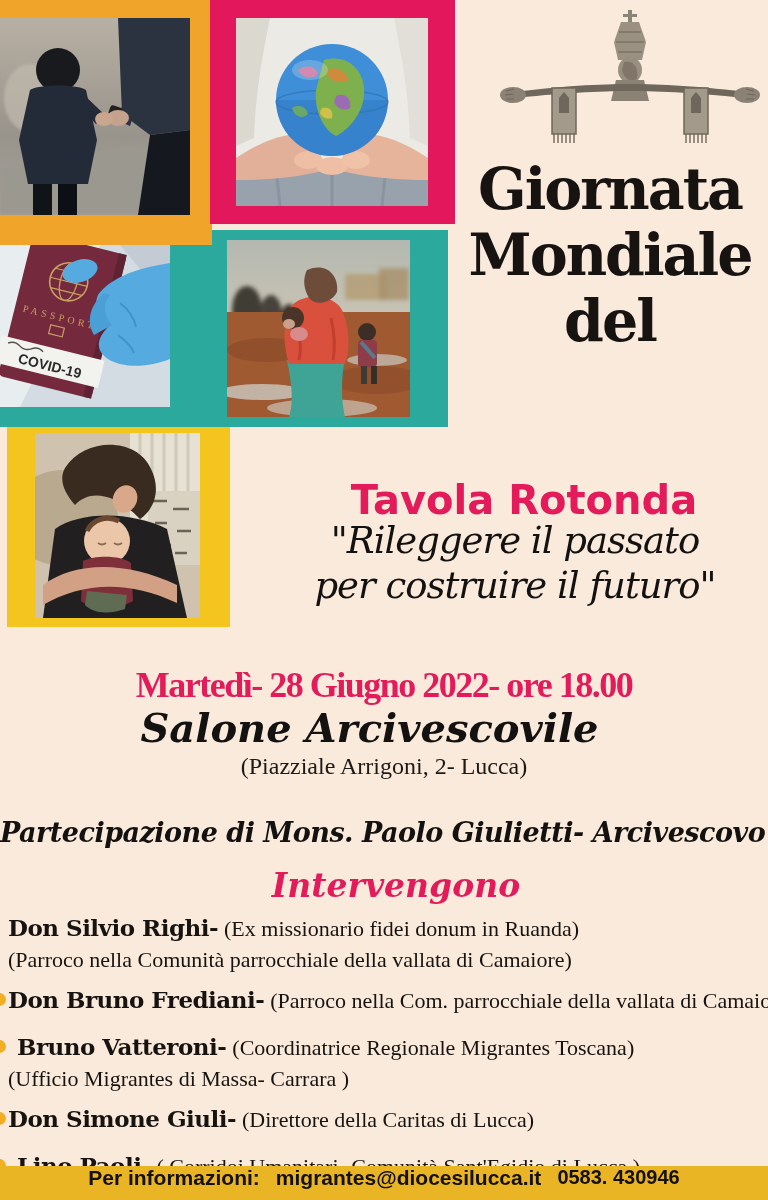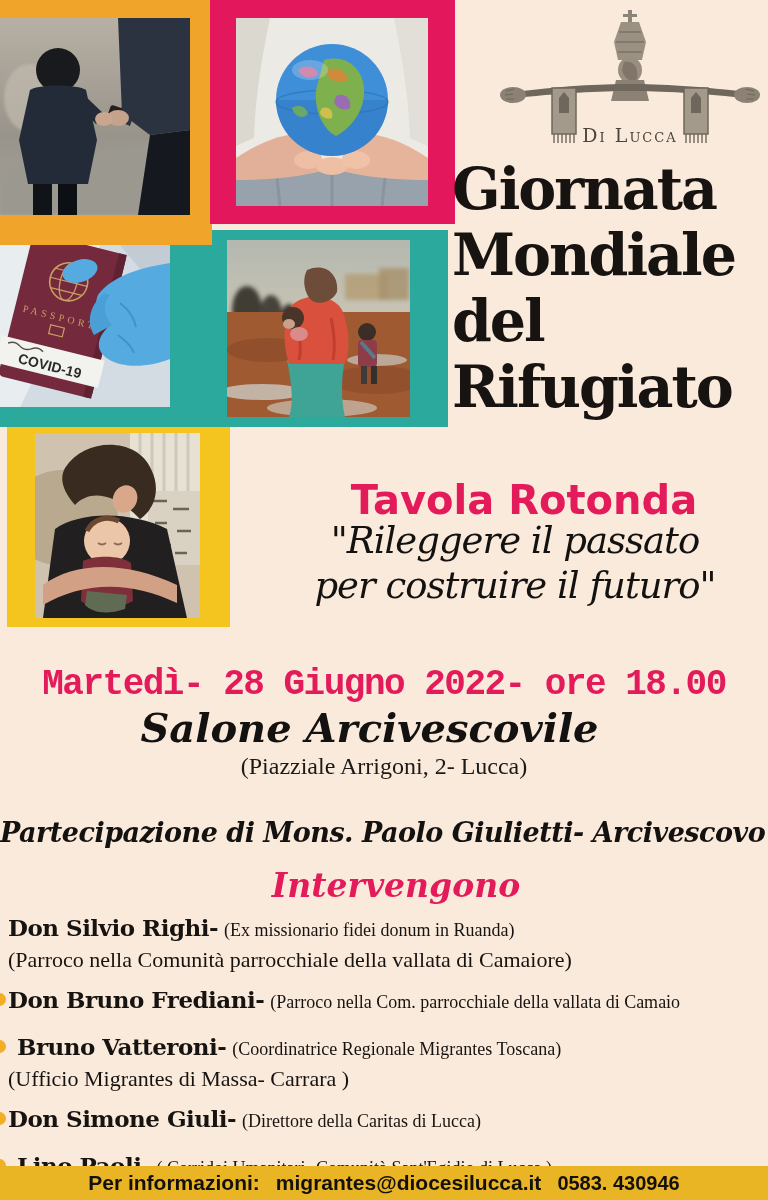--- a/index.html
+++ b/index.html
@@ -25,56 +25,56 @@
 
   
   .logo{left:500px;top:8px;width:260px;height:150px;}
   .logo svg{position:absolute;left:0;top:0;}
   .logo-name{position:absolute;left:0;top:84px;width:100%;text-align:center;
     font-variant:small-caps;font-size:27px;letter-spacing:1px;color:#4b443c;}
   .logo-sub{position:absolute;left:0;top:116px;width:100%;text-align:center;
     font-variant:small-caps;font-size:19px;letter-spacing:2px;color:#4b443c;}
 
   
-  .title{left:452px;top:156px;width:316px;
+  .title{left:452px;top:156px;width:316px;text-align:center;
     font-weight:bold;font-size:57px;line-height:66px;letter-spacing:-2px;color:#161311;}
 
   
   .kicker{left:278px;top:477px;width:492px;text-align:center;white-space:nowrap;
     font-family:"DejaVu Sans",sans-serif;font-weight:bold;font-size:40px;color:#E31B5B;}
   .quote{left:262px;top:518px;width:506px;text-align:center;
     font-style:italic;font-size:37px;line-height:45px;letter-spacing:-1px;color:#141210;}
 
   
   .datetime{left:0;top:664px;width:768px;text-align:center;white-space:nowrap;
-    font-family:Liberation Mono, monospace;font-weight:bold;font-size:36px;letter-spacing:-1.5px;color:#E31B5B;}
+    font-family:Liberation Serif, serif;font-weight:bold;font-size:36px;letter-spacing:-1.5px;color:#E31B5B;}
   .venue{left:0;top:704px;width:739px;text-align:center;
     font-weight:bold;font-style:italic;font-size:40px;color:#141210;}
   .address{left:0;top:753px;width:768px;text-align:center;
     font-family:"Liberation Serif",serif;font-size:24px;color:#1c1916;}
 
   .participation{left:0;top:817px;width:768px;text-align:center;white-space:nowrap;
     font-weight:bold;font-style:italic;font-size:27px;letter-spacing:-0.5px;color:#141210;}
   .speakers-heading{left:0;top:866px;width:768px;text-align:center;
     font-weight:bold;font-style:italic;font-size:33px;color:#E31B5B;padding-left:12px;}
 
   
   .speakers{left:8px;top:913px;width:900px;}
   .sp-row{position:relative;margin-bottom:12px;}
   .sp-line{white-space:nowrap;line-height:30px;}
   .sp-line2{white-space:nowrap;line-height:27px;font-family:"Liberation Serif",serif;font-size:22px;}
   .sp-name{font-weight:bold;font-size:23px;letter-spacing:-0.5px;margin-right:6px;}
-  .sp-role{font-family:"Liberation Serif",serif;font-size:18px;}
+  .sp-role{font-family:"Liberation Serif",serif;font-size:22px;}
   .bullet{position:absolute;left:-15px;top:8px;width:13px;height:13px;border-radius:50%;background:#F2AE25;}
   .indent{padding-left:9px;}
   .mb14{margin-bottom:14px;}
 
   
   .footer{left:0;top:1166px;width:768px;height:34px;background:#E9B524;
-    display:flex;align-items:center;justify-content:center;gap:16px;
+    display:flex;align-items:flex-start;justify-content:center;gap:16px;
     font-family:"Liberation Sans",sans-serif;font-weight:bold;color:#14100c;white-space:nowrap;}
   .footer .f-label{font-size:21px;}
   .footer .f-email{font-size:21px;}
   .footer .f-phone{font-size:20px;}
 </style>
 </head>
 <body>
 
 <div id="poster">
 
@@ -230,28 +230,26 @@
       <path d="M254,83 L246,81 M255,87 L247,86 M254,91 L246,91" stroke="#6f675b" stroke-width="1.2"></path>
       <rect x="52" y="80" width="24" height="46" fill="#a39a8b" stroke="#6f675b" stroke-width="1.5"></rect>
       <rect x="59" y="90" width="10" height="15" fill="#6f675b"></rect>
       <path d="M59,90 L64,84 L69,90 Z" fill="#6f675b"></path>
       <path d="M54,126 v9 M58,126 v9 M62,126 v9 M66,126 v9 M70,126 v9 M74,126 v9" stroke="#6f675b" stroke-width="1.4"></path>
       <rect x="184" y="80" width="24" height="46" fill="#a39a8b" stroke="#6f675b" stroke-width="1.5"></rect>
       <rect x="191" y="90" width="10" height="15" fill="#6f675b"></rect>
       <path d="M191,90 L196,84 L201,90 Z" fill="#6f675b"></path>
       <path d="M186,126 v9 M190,126 v9 M194,126 v9 M198,126 v9 M202,126 v9 M206,126 v9" stroke="#6f675b" stroke-width="1.4"></path>
     </svg>
-    <div class="logo-sub">Di Lucca</div>
   </div>
 
   <div class="abs title">
     <div>Giornata</div>
     <div>Mondiale</div>
     <div>del</div>
-    <div>Rifugiato</div>
   </div>
 
   <div class="abs kicker">Tavola Rotonda</div>
   <div class="abs quote">
     <div>"Rileggere il passato</div>
     <div>per costruire il futuro"</div>
   </div>
 
   <div class="abs datetime">Martedì- 28 Giugno 2022- ore 18.00</div>
   <div class="abs venue">Salone Arcivescovile</div>

